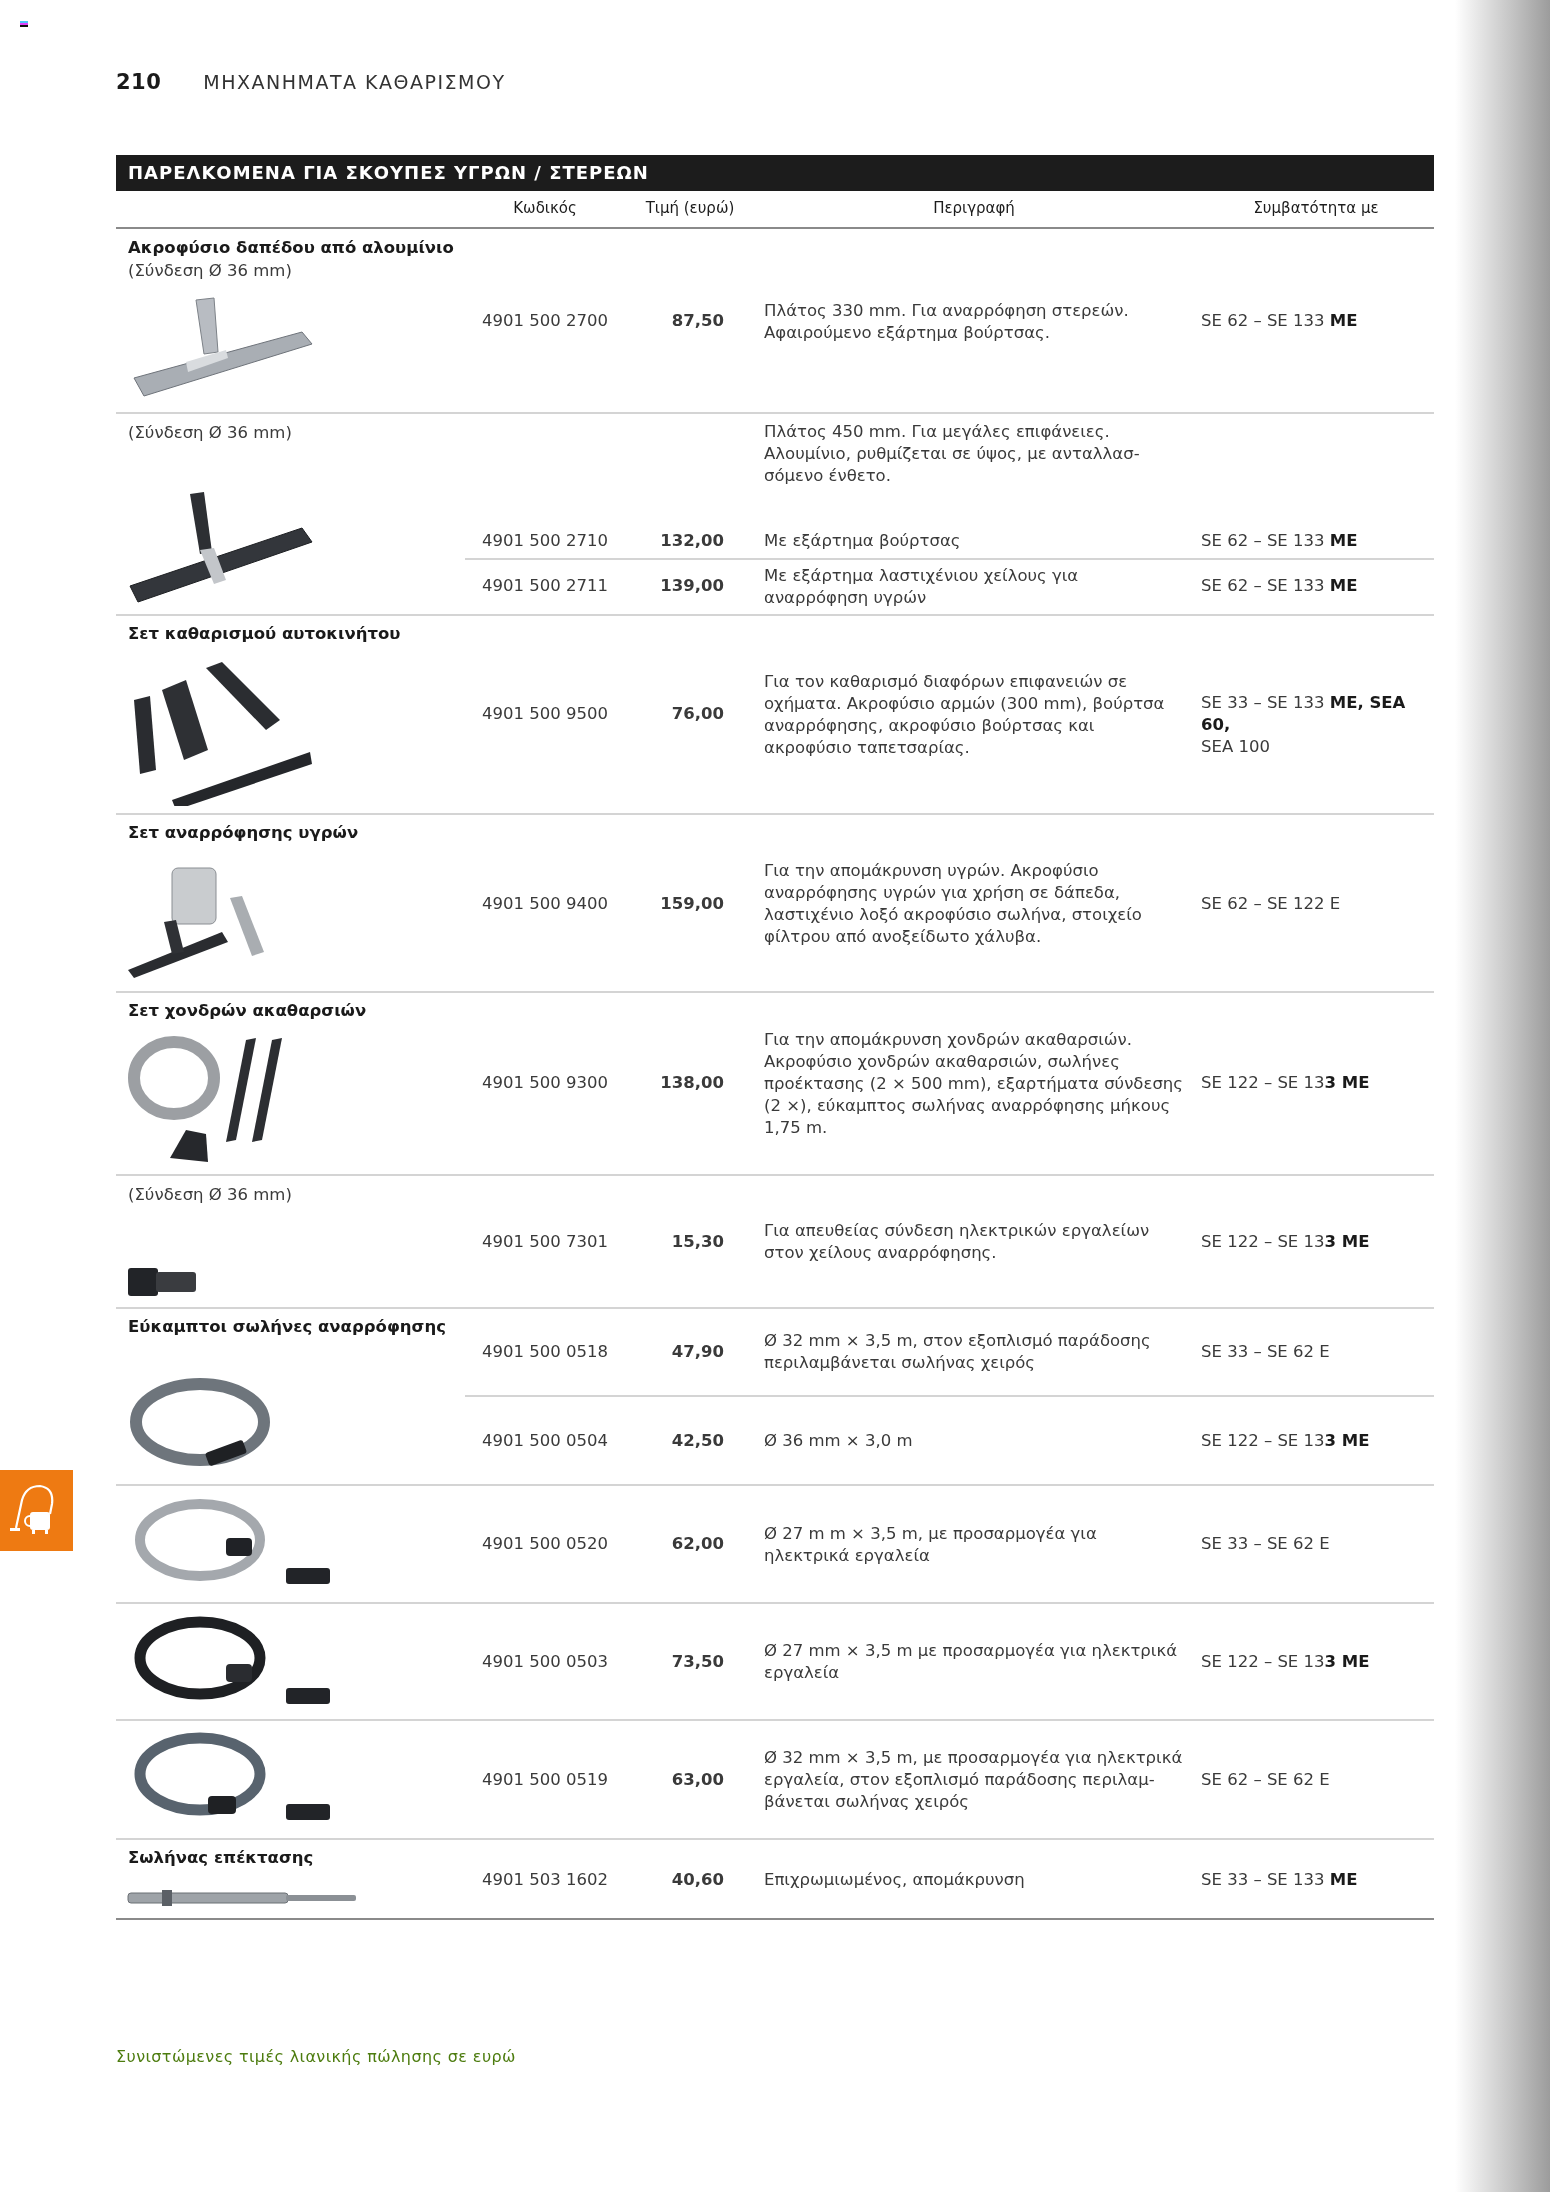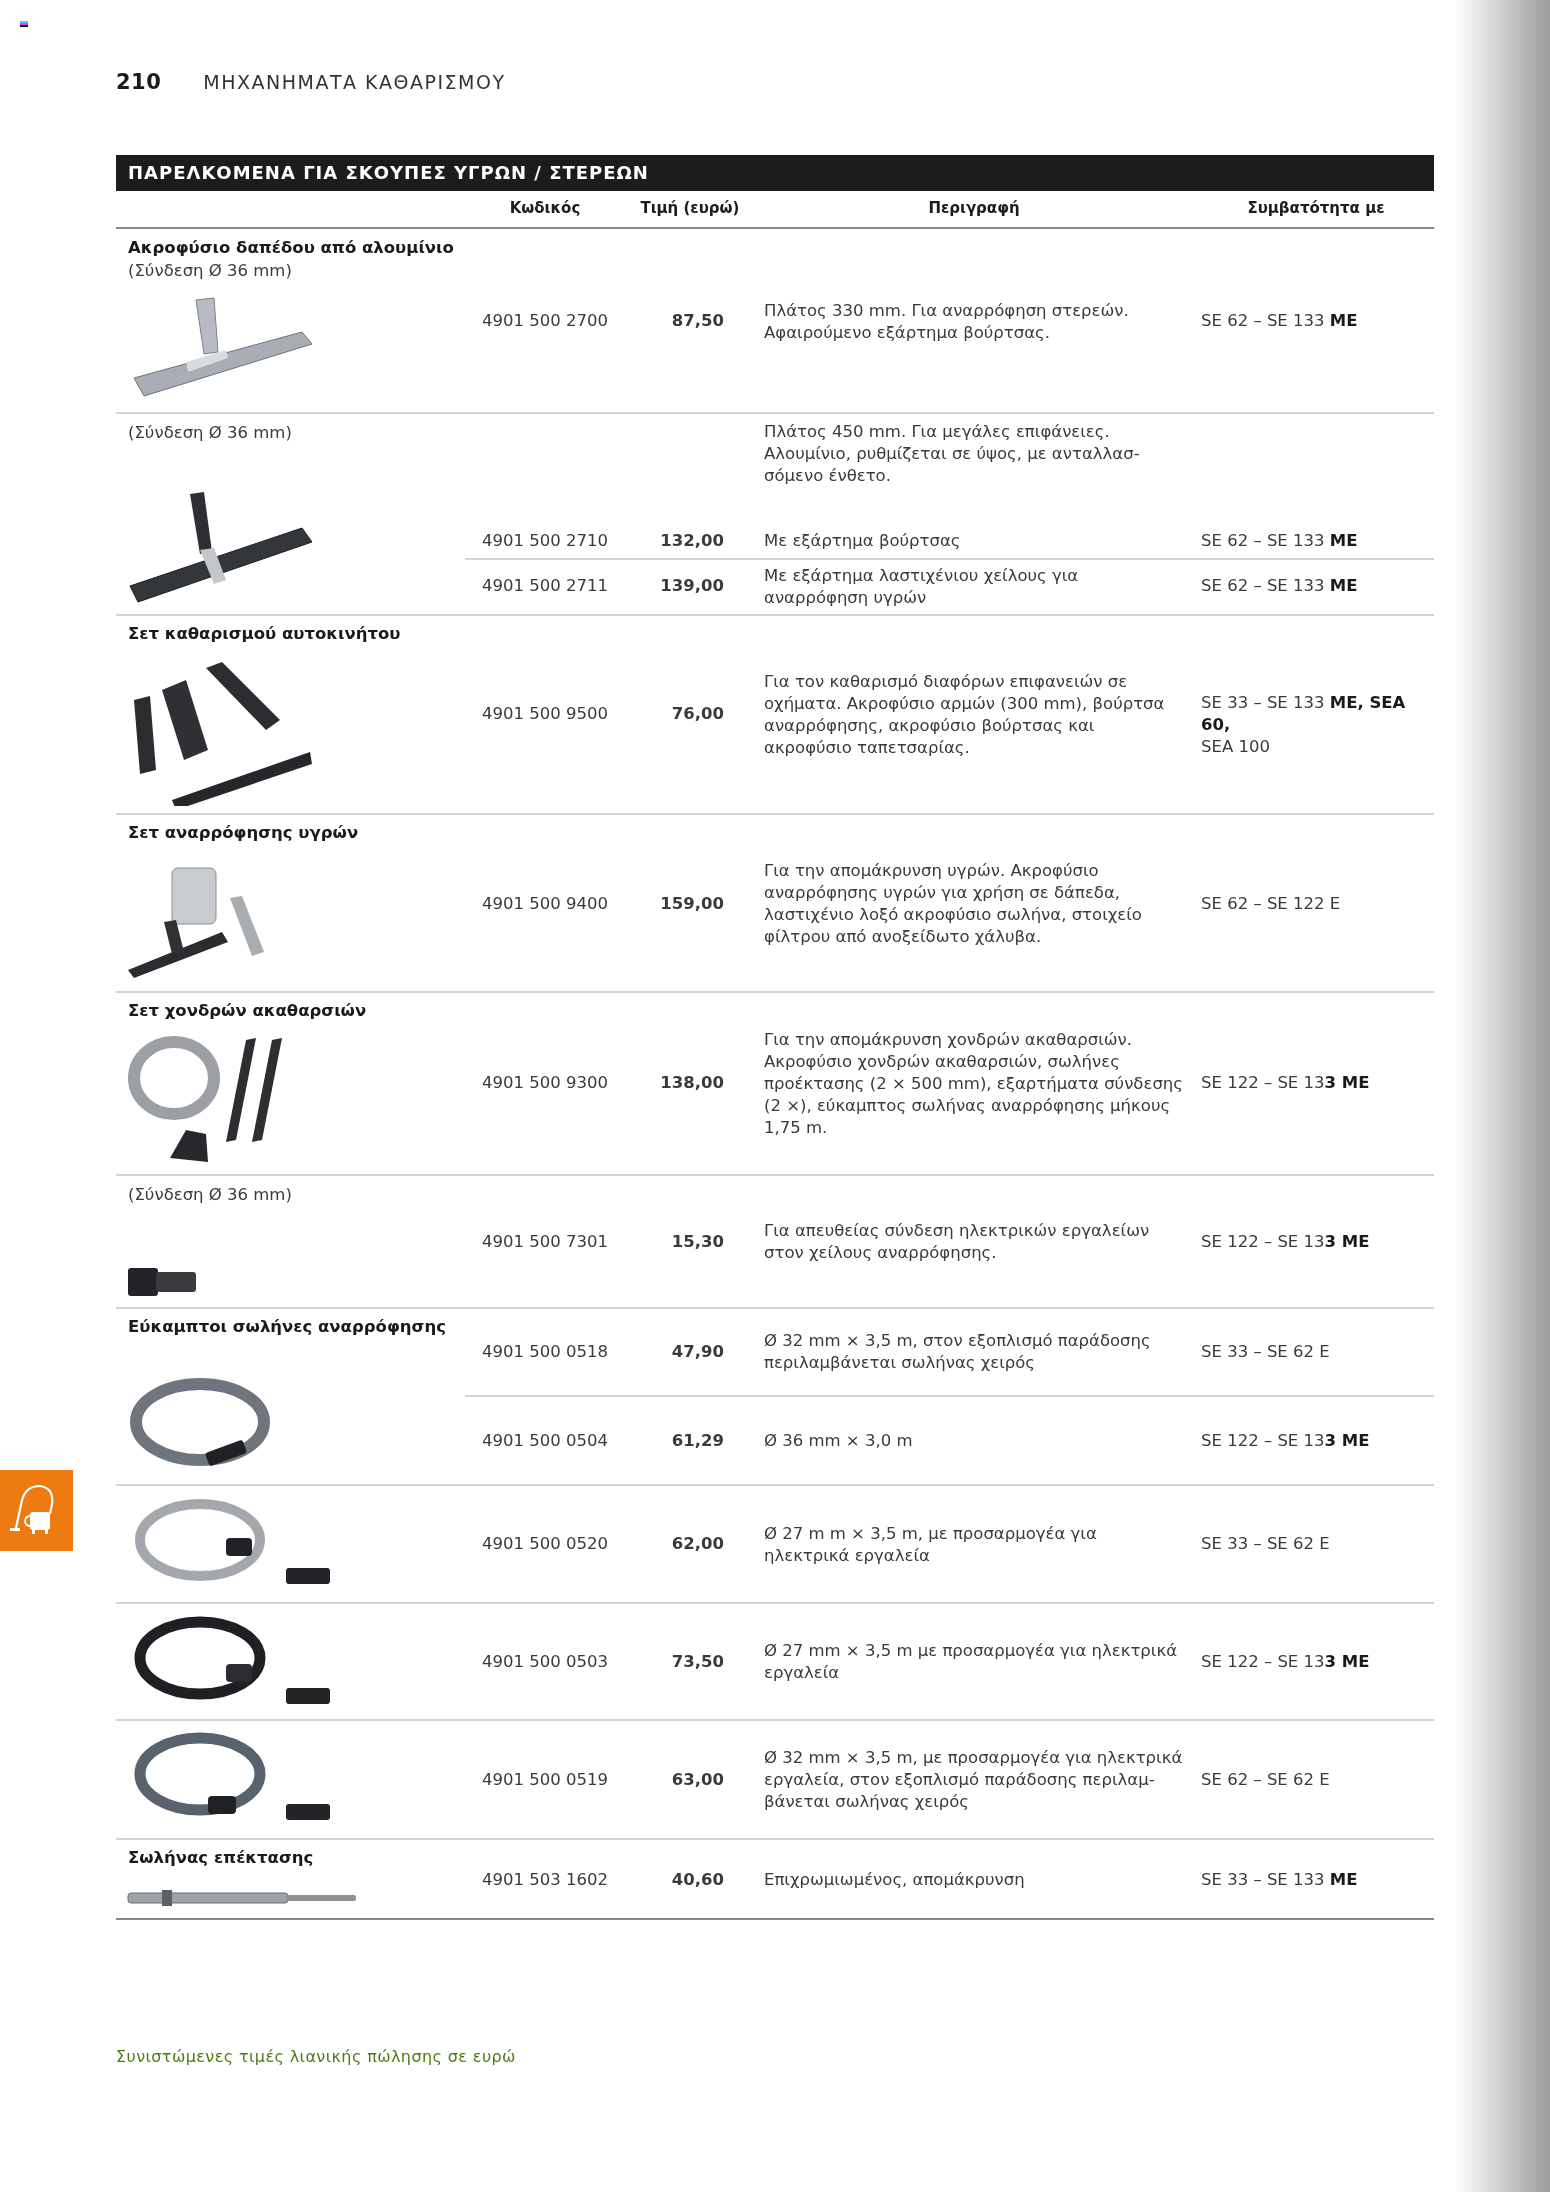--- a/index.html
+++ b/index.html
@@ -17,21 +17,21 @@
   .reg-mark span { display:block; height:2px; }
   .page-header { position:absolute; left:116px; top:70px; display:flex; align-items:center; }
   .page-num { font-weight:bold; font-size:21px; color:#1a1a1a; letter-spacing:0.5px; }
   .page-section { margin-left:42px; font-size:19px; color:#333; letter-spacing:1.5px; }
 
   .title-bar {
     position:absolute; left:116px; top:155px; width:1318px; height:36px;
     background:#1c1c1c; color:#ffffff; font-weight:bold; font-size:18px;
     line-height:36px; padding-left:12px; box-sizing:border-box; letter-spacing:1px;
   }
-  .col-head { position:absolute; top:199px; font-weight:bold; font-size:15px; color:#1c1c1c; text-align:center; }
+  .col-head { position:absolute; top:199px; font-weight:normal; font-size:15px; color:#1c1c1c; text-align:center; }
   .hline { position:absolute; height:2px; background:#d4d4d4; }
   .hline.dark { background:#8a8a8a; }
 
   .cell { position:absolute; font-size:16.5px; line-height:22px; color:#3a3a3a; }
   .name { font-weight:bold; color:#1a1a1a; font-size:16.5px; line-height:23px; }
   .sub { color:#3a3a3a; font-weight:normal; }
   .code { width:170px; text-align:center; left:460px; }
   .price { width:90px; text-align:right; left:634px;font-weight:bold; }
   .desc { left:764px; width:420px; }
   .compat { left:1201px; width:240px; }
@@ -158,21 +158,21 @@
 <svg class="prod-img" style="left:126px;top:1376px" width="160" height="100">
   <ellipse cx="74" cy="46" rx="64" ry="38" fill="none" stroke="#6e757c" stroke-width="12"></ellipse>
   <rect x="80" y="70" width="40" height="14" rx="3" fill="#1f2124" transform="rotate(-20 100 77)"></rect>
 </svg>
 <div class="cell code" style="top:1341px">4901 500 0518</div>
 <div class="cell price" style="top:1341px">47,90</div>
 <div class="cell desc" style="top:1330px">Ø 32 mm × 3,5 m, στον εξοπλισμό παράδοσης περιλαμβάνεται σωλήνας χειρός</div>
 <div class="cell compat" style="top:1341px"><span>SE 33 – SE 62 E</span><b></b></div>
 <div class="hline" style="left:465px;top:1395px;width:969px"></div>
 <div class="cell code" style="top:1430px">4901 500 0504</div>
-<div class="cell price" style="top:1430px">61,29</div>
+<div class="cell price" style="top:1430px">42,50</div>
 <div class="cell desc" style="top:1430px">Ø 36 mm × 3,0 m</div>
 <div class="cell compat" style="top:1430px"><span>SE 122 – SE 13</span><b>3 ME</b></div>
 <div class="hline" style="left:116px;top:1484px;width:1318px"></div>
 
 <svg class="prod-img" style="left:128px;top:1494px" width="210" height="100">
   <ellipse cx="72" cy="46" rx="60" ry="36" fill="none" stroke="#a4a8ad" stroke-width="10"></ellipse>
   <rect x="98" y="44" width="26" height="18" rx="4" fill="#202226"></rect>
   <rect x="158" y="74" width="44" height="16" rx="3" fill="#222428"></rect>
 </svg>
 <div class="cell code" style="top:1533px">4901 500 0520</div>

